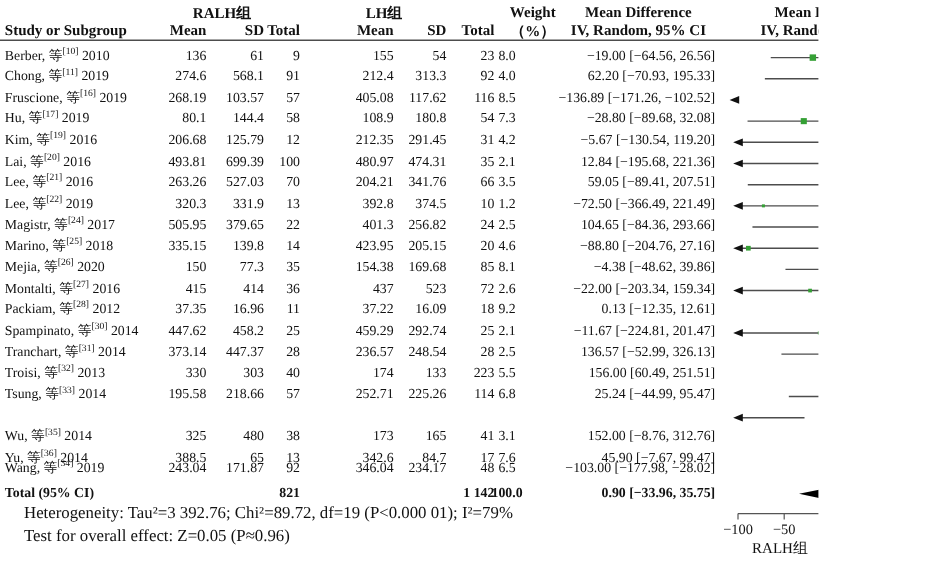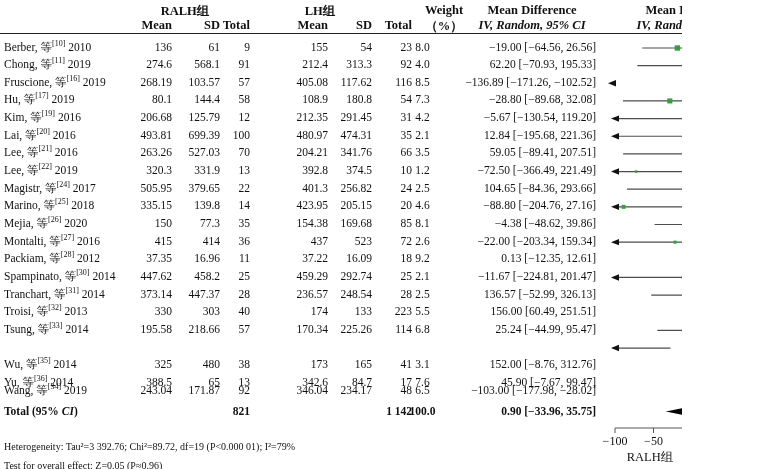--- a/index.html
+++ b/index.html
@@ -4,51 +4,52 @@
 <style>
   html,body{margin:0;padding:0;background:#fff;}
   .fig{position:relative;width:682px;height:469px;background:#ffffff;
        font-family:"Liberation Serif",serif;color:#111;font-size:11.5px;overflow:hidden;}
   .h1,.h2{position:absolute;font-weight:bold;font-size:12.5px;white-space:nowrap;}
   .h1{top:3px;} .h2{top:18px;}
   .ctr{text-align:center;}
   .g-ralh{left:135px;width:100px;} .g-lh{left:270px;width:100px;}
   .g-weight{left:404px;width:80px;} .g-md1{left:462px;width:140px;} .g-md2{left:620px;width:140px;}
   .h-study{left:4px;}
-  .it{font-style:italic;}
+  .it{}
   .hrule{position:absolute;top:33px;left:0;width:778px;border-top:1.5px solid #222;height:0;}
   .row{position:absolute;left:0;width:600px;height:17px;line-height:17px;white-space:nowrap;}
   .cell{position:absolute;top:0;height:17px;white-space:nowrap;}
   .c-study{left:4px;}
   .c-rmean{left:102px;width:70px;text-align:right;}
   .c-rsd{left:150px;width:70px;text-align:right;}
   .c-rtotal{left:185px;width:65px;text-align:right;}
   .c-lmean{left:258px;width:70px;text-align:right;}
   .c-lsd{left:302px;width:70px;text-align:right;}
   .c-ltotal{left:347px;width:65px;text-align:right;}
   .c-weight{left:390px;width:65px;text-align:center;}
   .c-ci{left:426px;width:170px;text-align:right;font-family:Liberation Serif, serif;}
   .h2.c-rmean,.h2.c-rsd,.h2.c-rtotal,.h2.c-lmean,.h2.c-lsd,.h2.c-ltotal,.h2.c-weight{top:18px;height:15px;}
   sup{font-size:8px;line-height:0;}
   .total-row{position:absolute;top:403px;left:0;width:600px;height:17px;line-height:17px;font-weight:bold;}
-  .foot{position:absolute;left:4px;white-space:nowrap;font-size:10px;margin-top:20px;}
+  .foot{position:absolute;left:20px;white-space:nowrap;font-size:14px;}
   .foot1{top:421px;} .foot2{top:440px;}
   #plot{position:absolute;left:600px;top:34px;}
 </style>
 </head>
 <body>
 
 <div class="fig">
 
   <span class="h1 ctr g-ralh">RALH组</span>
   <span class="h1 ctr g-lh">LH组</span>
   <span class="h1 ctr g-weight">Weight</span>
   <span class="h1 ctr g-md1">Mean Difference</span>
   <span class="h1 ctr g-md2">Mean Difference</span>
 
+  <span class="h2 h-study">Study or Subgroup</span>
   <span class="h2 cell c-rmean">Mean</span>
   <span class="h2 cell c-rsd">SD</span>
   <span class="h2 cell c-rtotal">Total</span>
   <span class="h2 cell c-lmean">Mean</span>
   <span class="h2 cell c-lsd">SD</span>
   <span class="h2 cell c-ltotal">Total</span>
   <span class="h2 ctr g-weight">（%）</span>
   <span class="h2 ctr g-md1 it">IV, Random, 95% CI</span>
   <span class="h2 ctr g-md2 it">IV, Random, 95% CI</span>
 
@@ -229,21 +230,21 @@
         <span class="cell c-lsd">133</span>
         <span class="cell c-ltotal">223</span>
         <span class="cell c-weight">5.5</span>
         <span class="cell c-ci">156.00 [60.49, 251.51]</span>
       </div>
       <div class="row" style="top: 320.9px; padding-left: 32px;">
         <span class="cell c-study">Tsung, 等<sup>[33]</sup> 2014</span>
         <span class="cell c-rmean">195.58</span>
         <span class="cell c-rsd">218.66</span>
         <span class="cell c-rtotal">57</span>
-        <span class="cell c-lmean">170.34</span>
+        <span class="cell c-lmean">252.71</span>
         <span class="cell c-lsd">225.26</span>
         <span class="cell c-ltotal">114</span>
         <span class="cell c-weight">6.8</span>
         <span class="cell c-ci">25.24 [−44.99, 95.47]</span>
       </div>
       <div class="row" style="top: 337px; margin-top: 45px;">
         <span class="cell c-study">Wang, 等<sup>[34]</sup> 2019</span>
         <span class="cell c-rmean">243.04</span>
         <span class="cell c-rsd">171.87</span>
         <span class="cell c-rtotal">92</span>

